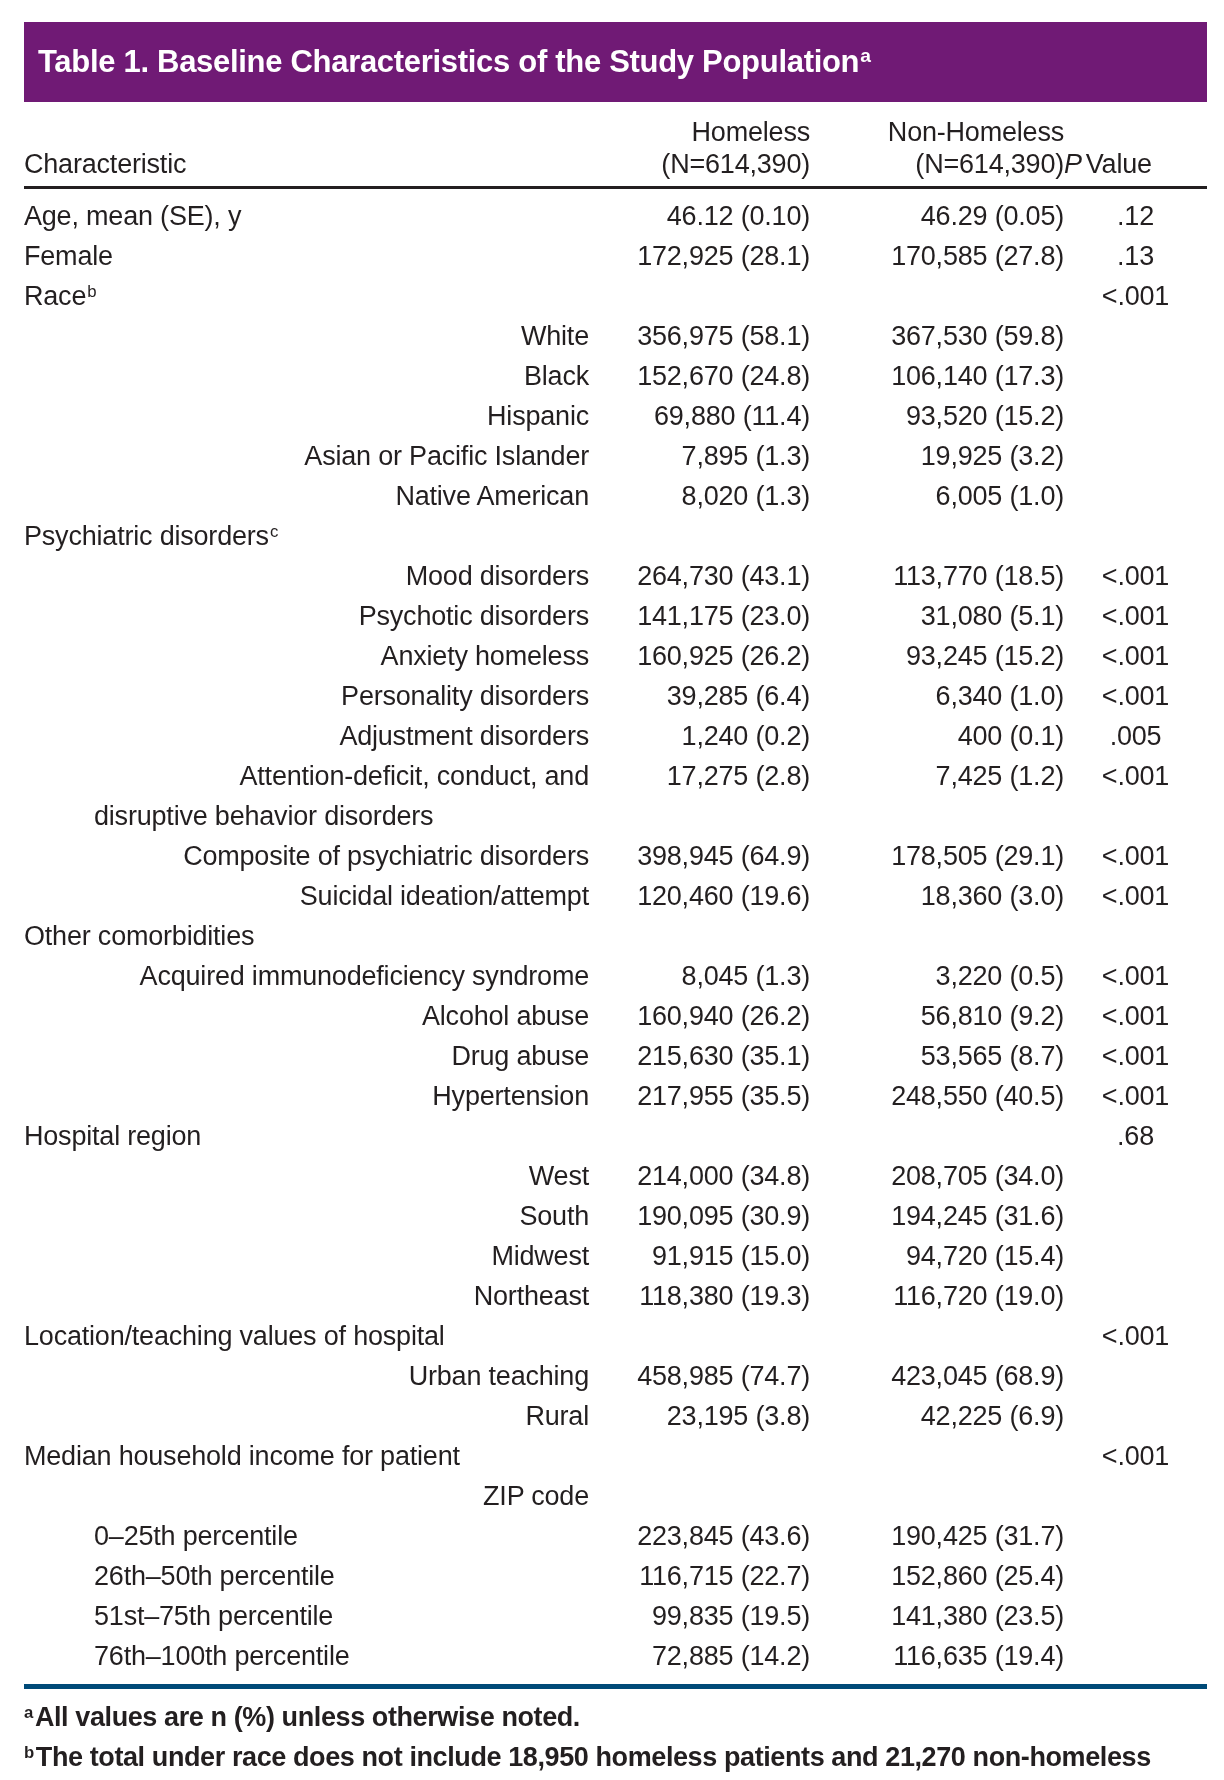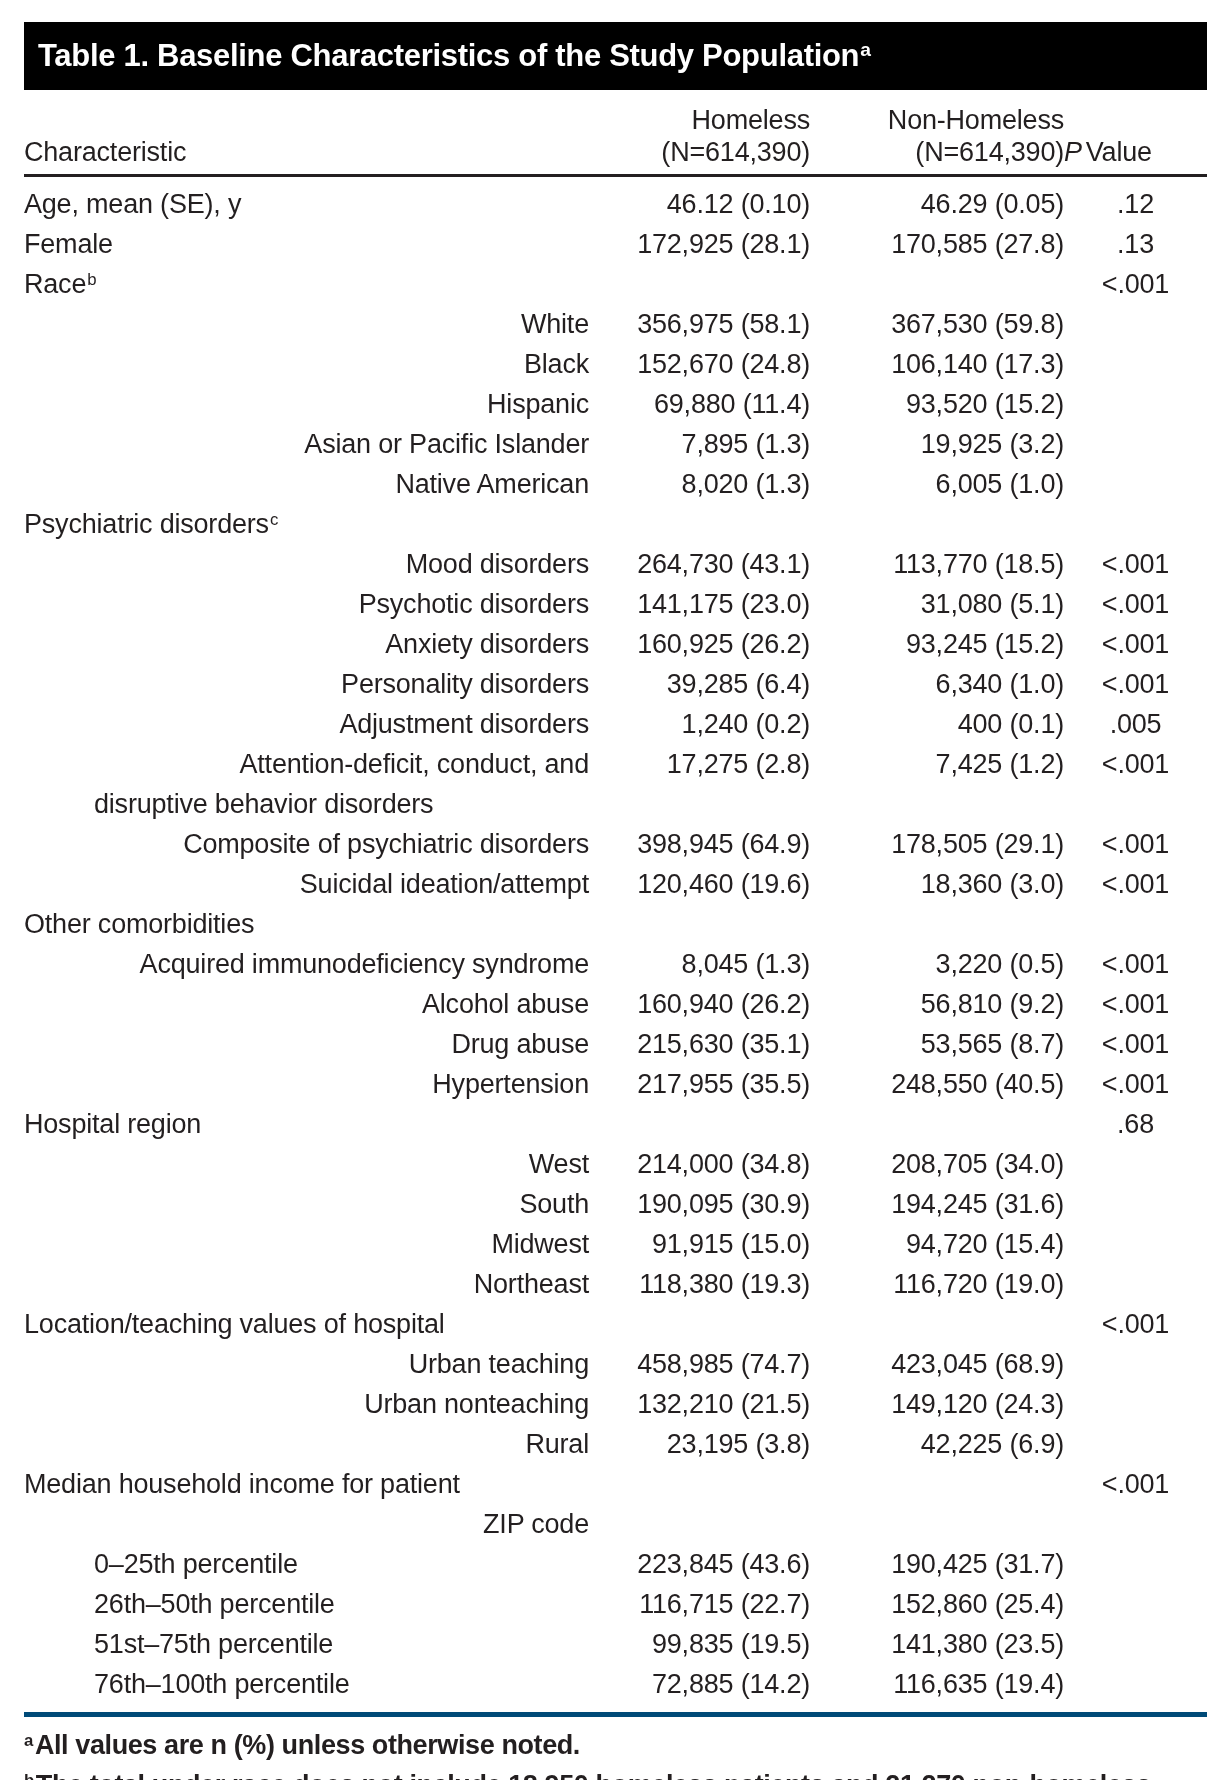--- a/index.html
+++ b/index.html
@@ -6,22 +6,22 @@
   body{
     width:1224px;height:1780px;
     font-family:"Liberation Sans","DejaVu Sans",sans-serif;
     color:#231f20;
     -webkit-font-smoothing:antialiased;
   }
   .page{padding:22px 17px 0 24px;}
 
   
   .title-bar{
-    background:#000000;
-    height:68px;
+    background:#701a75;
+    height:80px;
     display:flex;align-items:center;
     padding:0 14px;
     box-sizing:border-box;
   }
   .title{
     color:#ffffff;font-weight:bold;font-size:31px;letter-spacing:-0.3px;
     white-space:nowrap;
   }
   .sup{
     font-size:0.62em;
@@ -169,21 +169,21 @@
   </div>
 
   <div class="row">
     <span class="cell-label ind1"><span class="lbl-text">Psychotic disorders</span><span class="sup lbl-sup"></span></span>
     <span class="cell-num c-h">141,175 (23.0)</span>
     <span class="cell-num c-nh">31,080 (5.1)</span>
     <span class="cell-p c-p">&lt;.001</span>
   </div>
 
   <div class="row">
-    <span class="cell-label ind1"><span class="lbl-text">Anxiety disorders</span><span class="sup lbl-sup"></span></span>
+    <span class="cell-label ind1"><span class="lbl-text">Anxiety homeless</span><span class="sup lbl-sup"></span></span>
     <span class="cell-num c-h">160,925 (26.2)</span>
     <span class="cell-num c-nh">93,245 (15.2)</span>
     <span class="cell-p c-p">&lt;.001</span>
   </div>
 
   <div class="row">
     <span class="cell-label ind1"><span class="lbl-text">Personality disorders</span><span class="sup lbl-sup"></span></span>
     <span class="cell-num c-h">39,285 (6.4)</span>
     <span class="cell-num c-nh">6,340 (1.0)</span>
     <span class="cell-p c-p">&lt;.001</span>
@@ -301,26 +301,20 @@
     <span class="cell-p c-p">&lt;.001</span>
   </div>
 
   <div class="row">
     <span class="cell-label ind1"><span class="lbl-text">Urban teaching</span><span class="sup lbl-sup"></span></span>
     <span class="cell-num c-h">458,985 (74.7)</span>
     <span class="cell-num c-nh">423,045 (68.9)</span>
     <span class="cell-p c-p"></span>
   </div>
 
-  <div class="row">
-    <span class="cell-label ind1"><span class="lbl-text">Urban nonteaching</span><span class="sup lbl-sup"></span></span>
-    <span class="cell-num c-h">132,210 (21.5)</span>
-    <span class="cell-num c-nh">149,120 (24.3)</span>
-    <span class="cell-p c-p"></span>
-  </div>
 
   <div class="row">
     <span class="cell-label ind1"><span class="lbl-text">Rural</span><span class="sup lbl-sup"></span></span>
     <span class="cell-num c-h">23,195 (3.8)</span>
     <span class="cell-num c-nh">42,225 (6.9)</span>
     <span class="cell-p c-p"></span>
   </div>
 
   <div class="row">
     <span class="cell-label ind0"><span class="lbl-text">Median household income for patient</span><span class="sup lbl-sup"></span></span>

